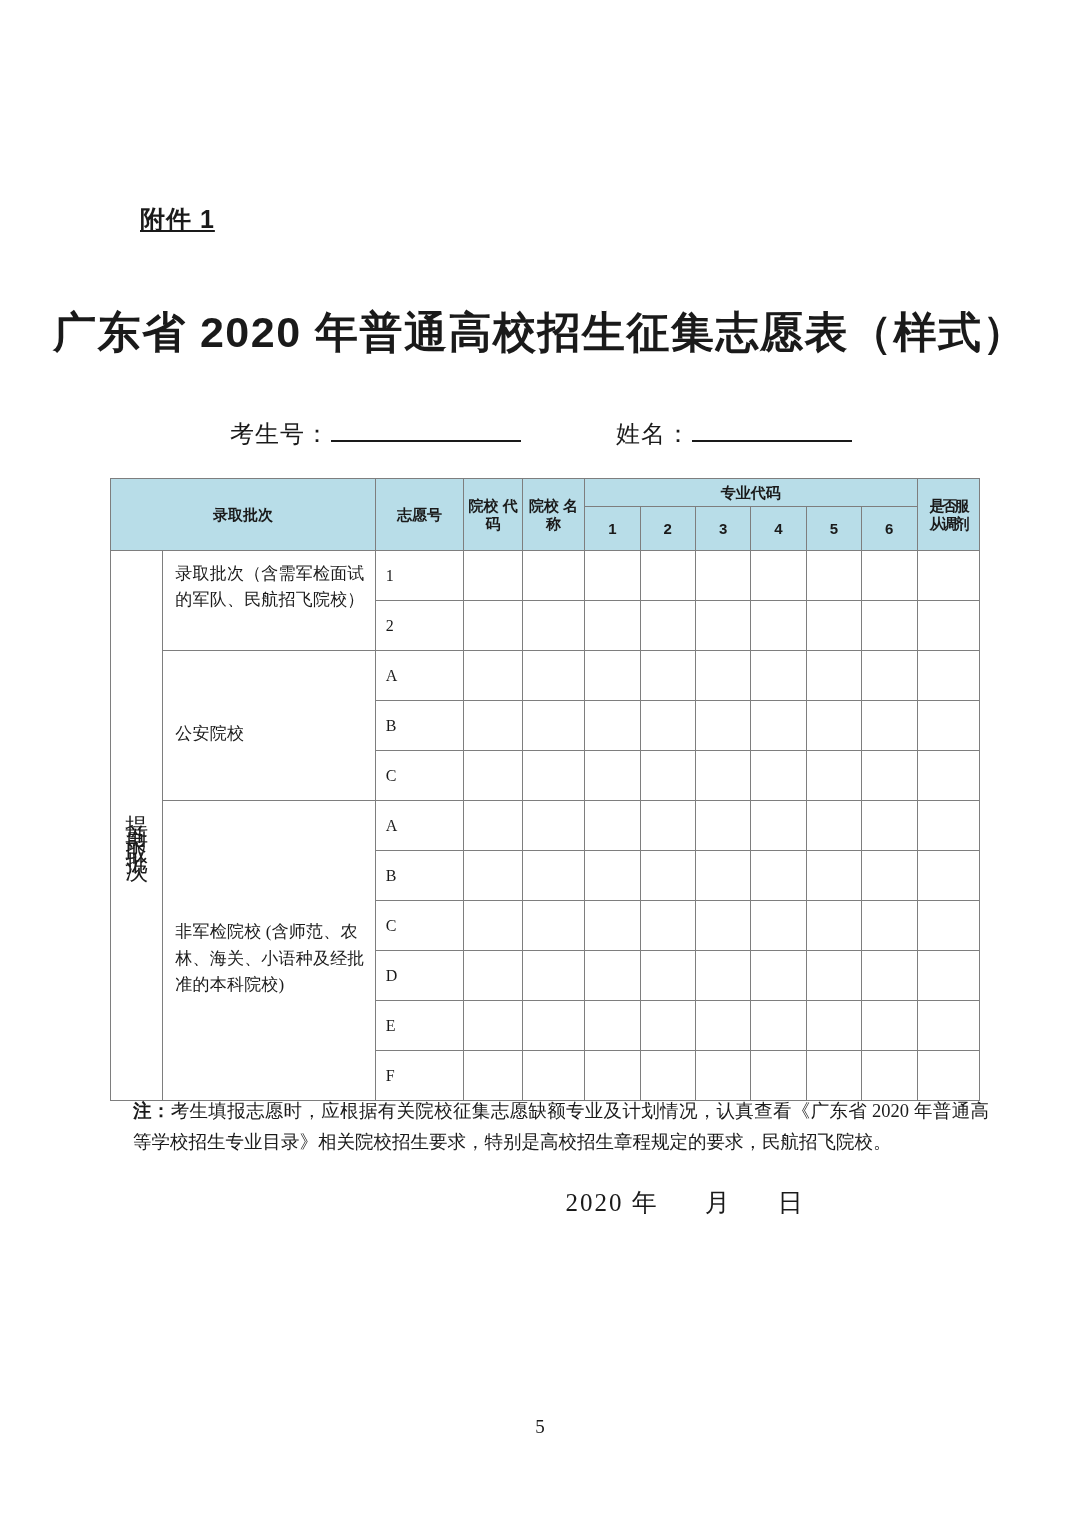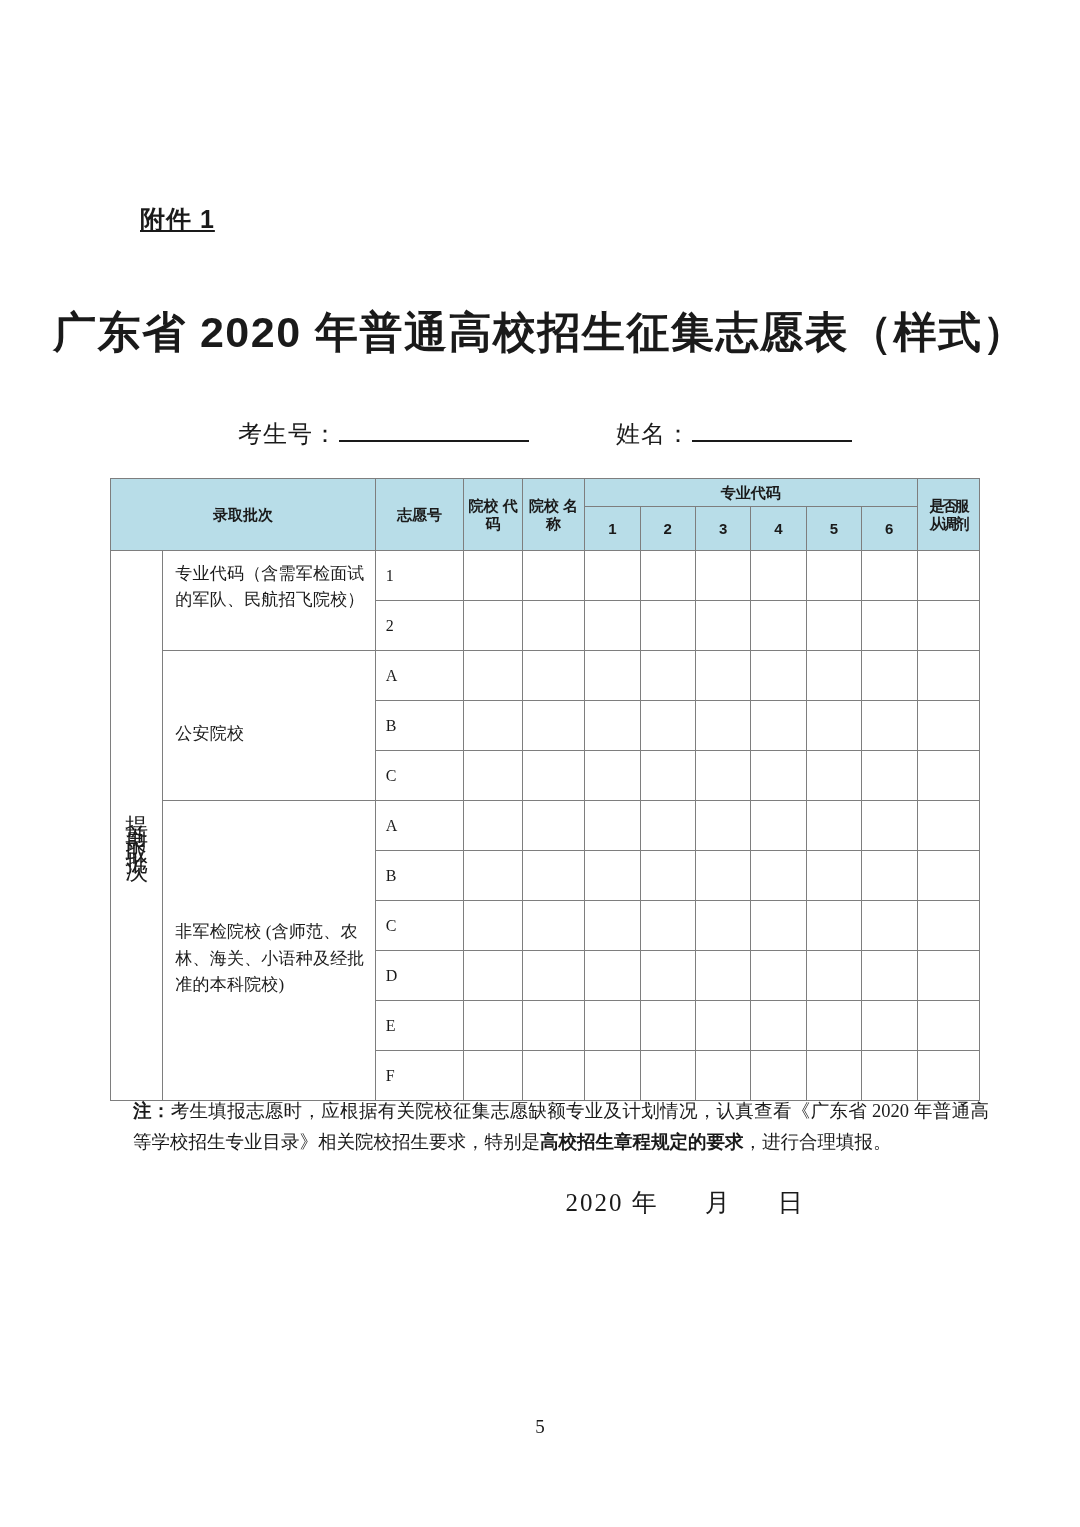--- a/index.html
+++ b/index.html
@@ -59,21 +59,21 @@
     height: 34px;
     font-size: 24px;
   }
   .info-field {
     position: absolute;
     top: 0;
     display: flex;
     align-items: baseline;
     white-space: nowrap;
   }
-  .info-field.examinee { left: 16px; }
+  .info-field.examinee { left: 8px; }
   .info-field.name { left: 378px; margin-left: 16px; }
   .info-label {
     font-size: 24px;
     letter-spacing: 1px;
   }
   .info-rule {
     display: inline-block;
     border-bottom: 2px solid #1a1a1a;
     height: 22px;
     margin-left: 1px;
@@ -165,21 +165,21 @@
     position: absolute;
     left: 133px;
     top: 1096px;
     width: 856px;
     font-size: 18.5px;
     line-height: 1.65;
     text-align: justify;
     letter-spacing: 0px;
   }
   .note .note-head { font-weight: 700; }
-  .note .strong { font-weight: 700; }
+  .note .strong { font-weight: 400; }
 
   
   .date-line {
     position: absolute;
     left: 0;
     top: 1186px;
     width: 1080px;
     text-align: center;
     padding-right: 16px;
     font-size: 25px;
@@ -262,21 +262,21 @@
         <th class="h-major-num">5</th>
         <th class="h-major-num">6</th>
       </tr>
     </thead>
     <tbody>
 
       <tr>
         <td class="batch-vertical" rowspan="11">
           <span class="vertical-text">提前录取批次</span>
         </td>
-        <td class="group-name" rowspan="2">专业代码（含需军检面试的军队、民航招飞院校）</td>
+        <td class="group-name" rowspan="2">录取批次（含需军检面试的军队、民航招飞院校）</td>
         <td class="vol-no">1</td>
         <td class="blank-cell"></td>
         <td class="blank-cell"></td>
         <td class="blank-cell"></td>
         <td class="blank-cell"></td>
         <td class="blank-cell"></td>
         <td class="blank-cell"></td>
         <td class="blank-cell"></td>
         <td class="blank-cell"></td>
         <td class="blank-cell"></td>
@@ -402,21 +402,21 @@
         <td class="blank-cell"></td>
         <td class="blank-cell"></td>
         <td class="blank-cell"></td>
         <td class="blank-cell"></td>
         <td class="blank-cell"></td>
       </tr>
     </tbody>
   </table>
 
   <div class="note">
-    <span class="note-head">注：</span><span>考生填报志愿时，应根据有关院校征集志愿缺额专业及计划情况，认真查看《广东省 2020 年普通高等学校招生专业目录》相关院校招生要求，特别是</span><span class="strong">高校招生章程规定的要求</span><span>，进行合理填报。</span>
+    <span class="note-head">注：</span><span>考生填报志愿时，应根据有关院校征集志愿缺额专业及计划情况，认真查看《广东省 2020 年普通高等学校招生专业目录》相关院校招生要求，特别是</span><span class="strong">高校招生章程规定的要求</span><span>，民航招飞院校。</span>
   </div>
 
   <div class="date-line">
     <span class="dl-inner">
       <span>2020 年</span><span class="gap"></span><span>月</span><span class="gap"></span><span>日</span>
     </span>
   </div>
 
   <div class="page-number">5</div>
 

